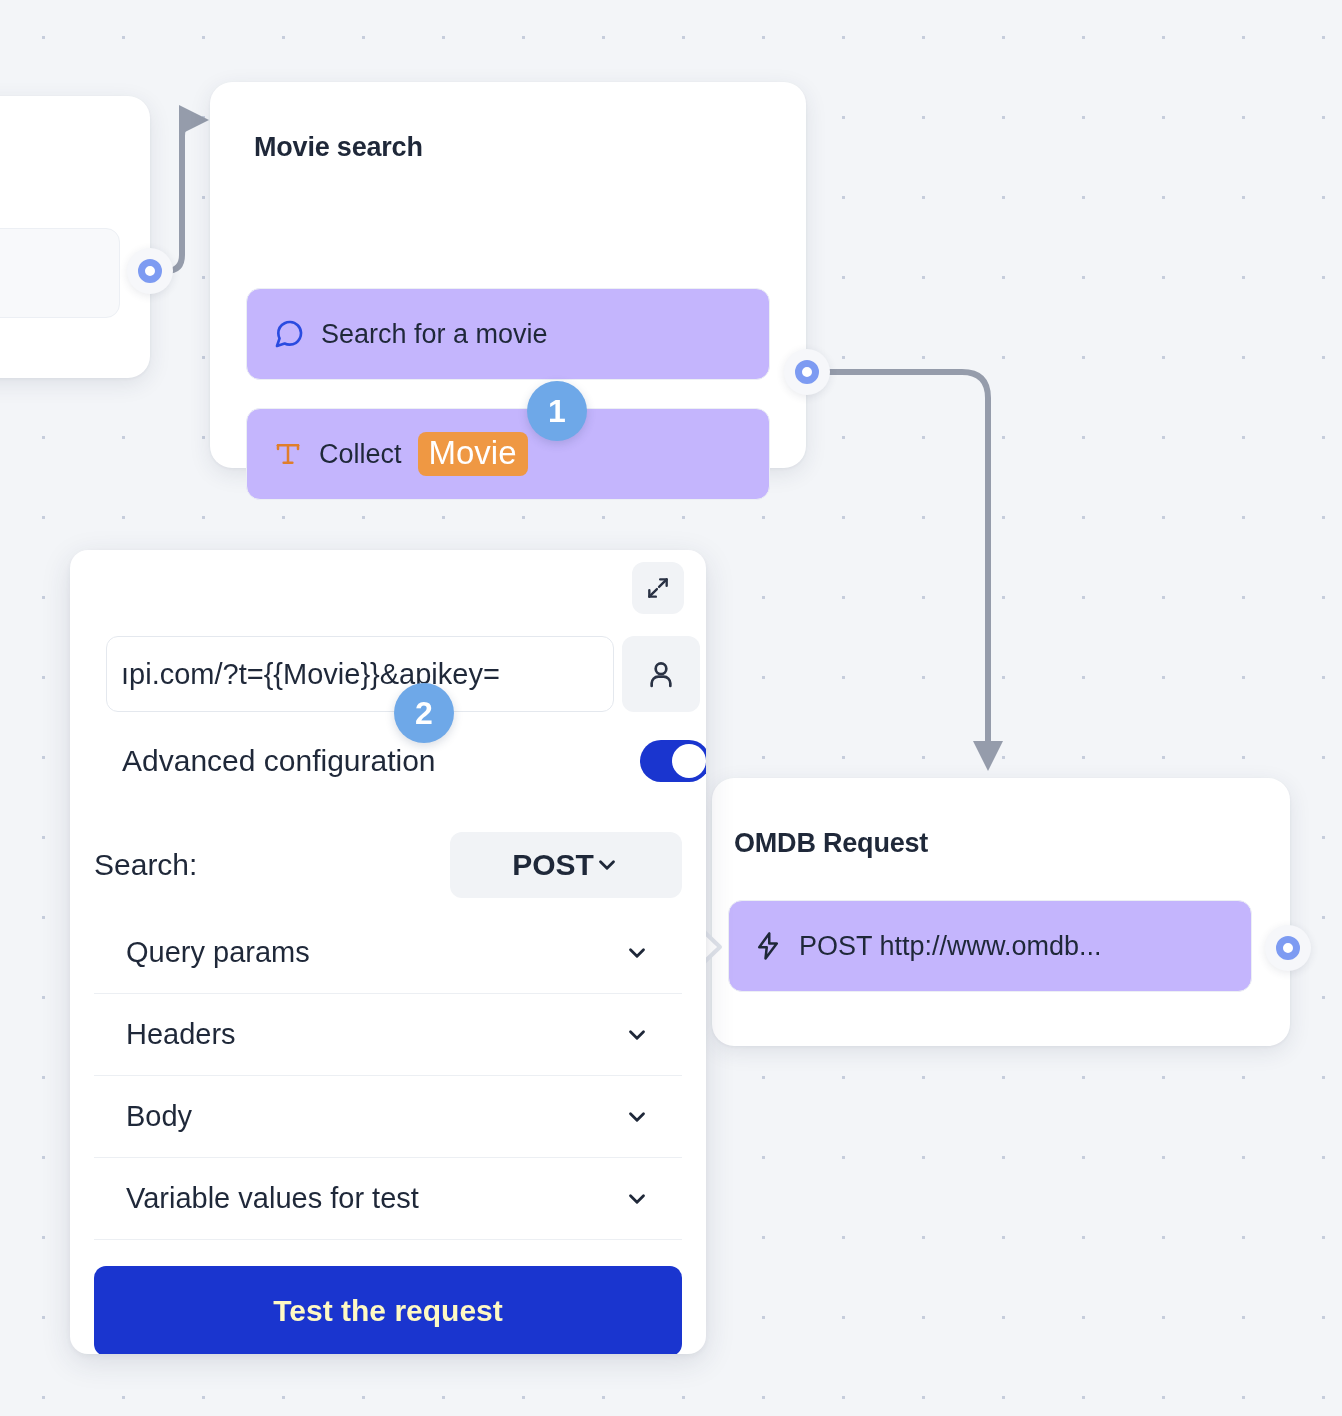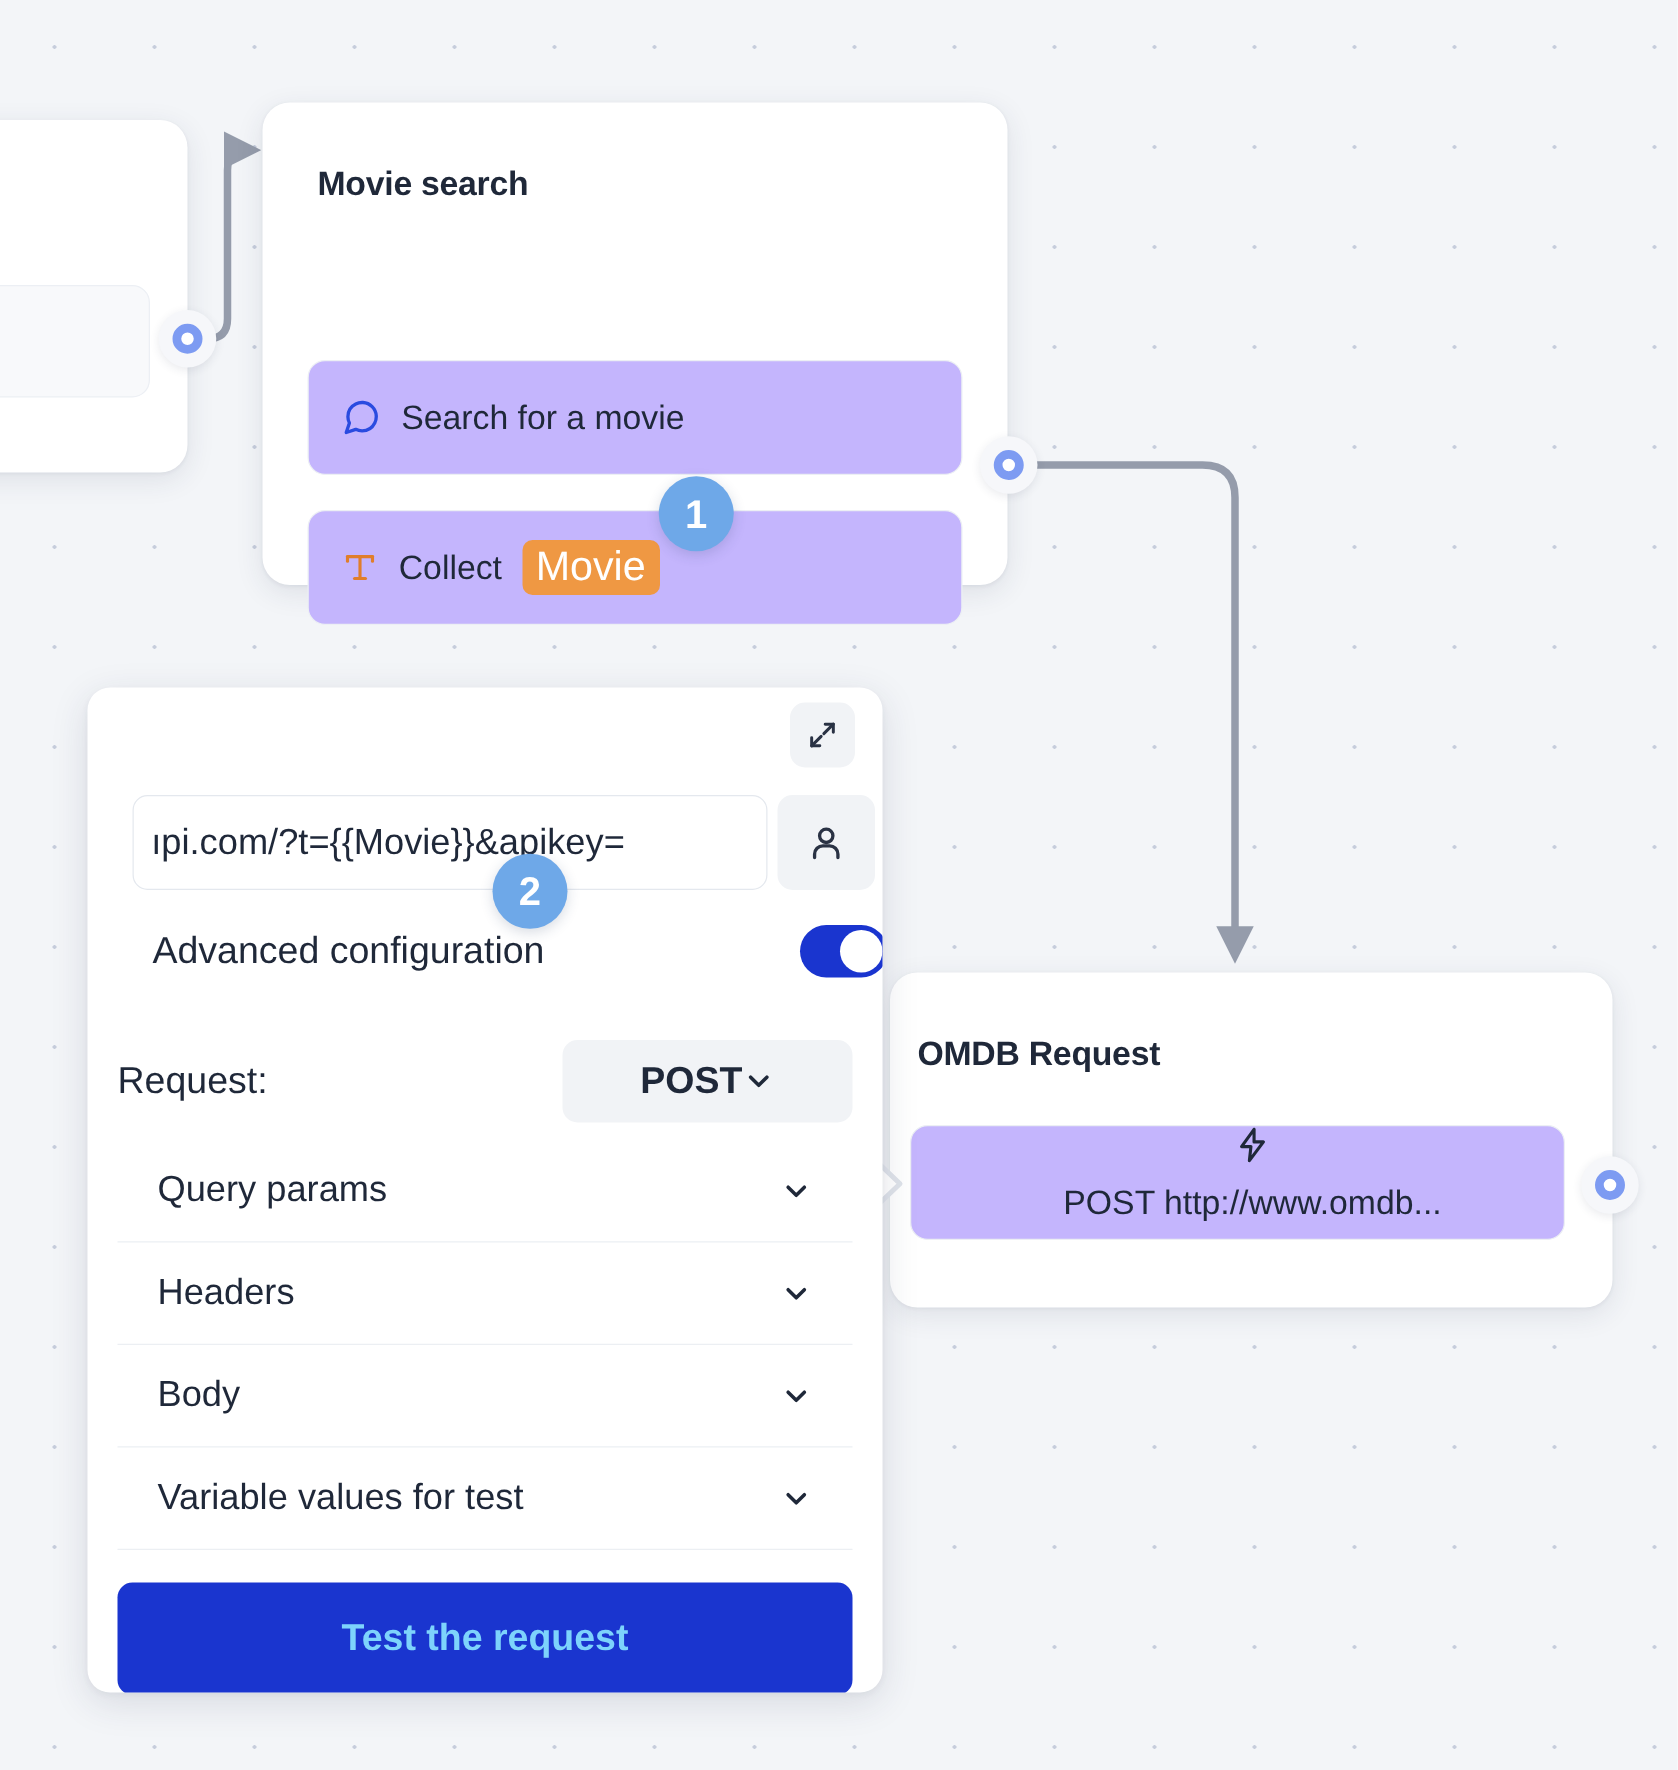--- a/index.html
+++ b/index.html
@@ -115,21 +115,21 @@
   
   #node-omdb {
     left: 712px;
     top: 778px;
     width: 578px;
     height: 268px;
   }
   #node-omdb .node-title { position: absolute; left: 22px; top: 50px; }
   #node-omdb .node-row.r1 {
     position: absolute; left: 16px; top: 122px;
-    width: 524px; height: 92px; padding-left: 24px; flex-direction: column;
+    width: 524px; height: 92px; padding-left: 24px;
   }
 
   
   .port {
     position: absolute;
     width: 46px; height: 46px;
     border-radius: 50%;
     background: #f6f7fa;
     box-shadow: 0 2px 8px rgba(40,50,80,.10);
     display: flex; align-items: center; justify-content: center;
@@ -302,21 +302,21 @@
     flex: 0 0 auto;
     margin-right: 30px;
   }
 
   #test-btn {
     position: absolute;
     left: 24px; top: 716px;
     width: 588px;
     height: 90px;
     background: #1a35cf;
-    color: #7dd3fc;
+    color: #fef9c3;
     border: none;
     border-radius: 12px;
     font-family: "Liberation Sans", sans-serif;
     font-size: 30px;
     font-weight: 700;
     cursor: pointer;
   }
 </style>
 </head>
 <body>
@@ -406,21 +406,21 @@
         </svg>
       </button>
     </div>
 
     <div class="adv-row">
       <span class="adv-label">Advanced configuration</span>
       <div class="toggle"></div>
     </div>
 
     <div class="method-row">
-      <span class="method-label">Request:</span>
+      <span class="method-label">Search:</span>
       <div id="method-select">
         <span>POST</span>
         <svg class="chev" style="margin-right:0" viewBox="0 0 24 24" fill="none" stroke="#1f2839" stroke-width="2.6" stroke-linecap="round" stroke-linejoin="round">
           <polyline points="6 9 12 15 18 9"></polyline>
         </svg>
       </div>
     </div>
 
     <div class="accordion">
       <div class="acc-item">

